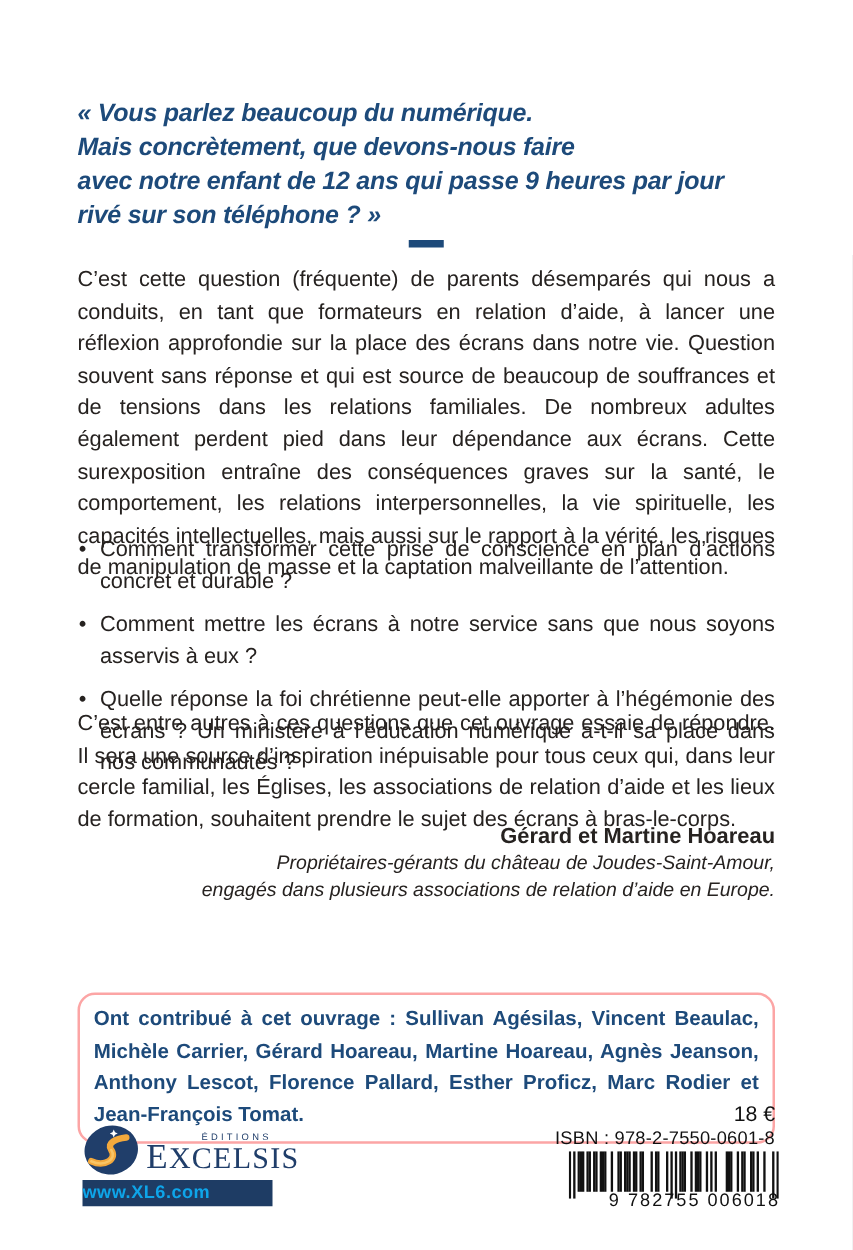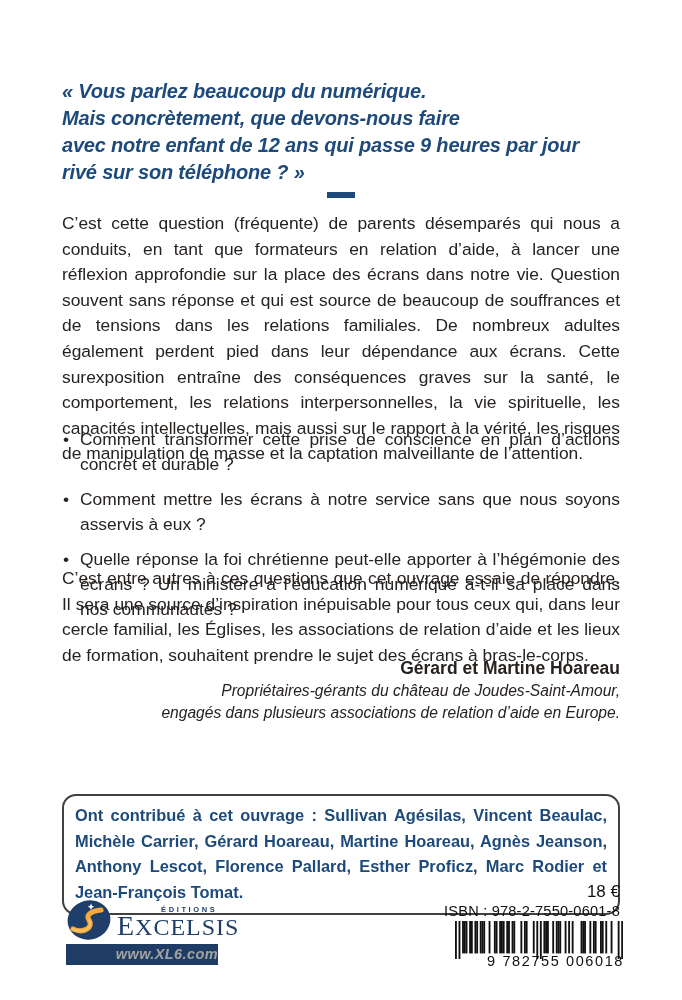--- a/index.html
+++ b/index.html
@@ -46,21 +46,21 @@
   }
   .pill {
     position:absolute; top:742px; left:50%; transform:translateX(-50%);
     background:#17396344; background:#173963;
     color:#ffffff; font-style:italic; font-weight:bold;
     font-size:19px; line-height:19px; letter-spacing:0.4px;
     padding:8px 28px 9px 28px; border-radius:20px; white-space:nowrap;
   }
   .contrib-box {
     position:absolute; left:62px; top:794px; width:558px; box-sizing:border-box;
-    border:2px solid #404040; border-radius:14px;
+    border:2px solid #fca5a5; border-radius:14px;
     padding:7px 11px 8px 11px;
     color:#1d4a7a; font-weight:bold; font-size:16.4px; line-height:25.5px;
     text-align:justify; text-align-last:left;
   }
 
   
   .price {
     position:absolute; right:62px; top:882px;
     font-size:17px; color:#111111;
   }
@@ -78,33 +78,33 @@
   }
 
   
   .logo-block {
     position:absolute; left:66px; top:899px; width:156px;
   }
   .logo-row { display:flex; align-items:flex-start; }
   .logo-oval { width:46px; height:42px; flex:0 0 auto; }
   .logo-text { margin-left:5px; padding-top:6px; }
   .editions-label {
-    font-size:7.5px; letter-spacing:2.6px; font-weight:bold;
+    font-size:7.5px; letter-spacing:2.6px; font-weight:normal;
     color:#203e6a; text-align:center; margin-left:22px;
   }
   .publisher-name {
     font-family:"Liberation Serif", serif;
     font-size:24px; line-height:24px; letter-spacing:1px;
     color:#203e6a; white-space:nowrap;
   }
   .publisher-name .cap { font-size:28px; }
   .xl6-bar {
     position:absolute; left:66px; top:944px; width:152px; height:21px;
-    background:#1e3c64; color:#a3a3a3; font-weight:bold;
-    font-size:14.5px; line-height:21px; text-align:right; letter-spacing:0.4px;font-style:italic;
+    background:#1e3c64; color:#0ea5e9; font-weight:bold;
+    font-size:14.5px; line-height:21px; text-align:left; letter-spacing:0.4px;
   }
 </style>
 </head>
 <body>
 
 <div class="page">
 
   <div class="col quote" style="position:absolute;">
     <div>« Vous parlez beaucoup du numérique.</div>
     <div>Mais concrètement, que devons-nous faire</div>

